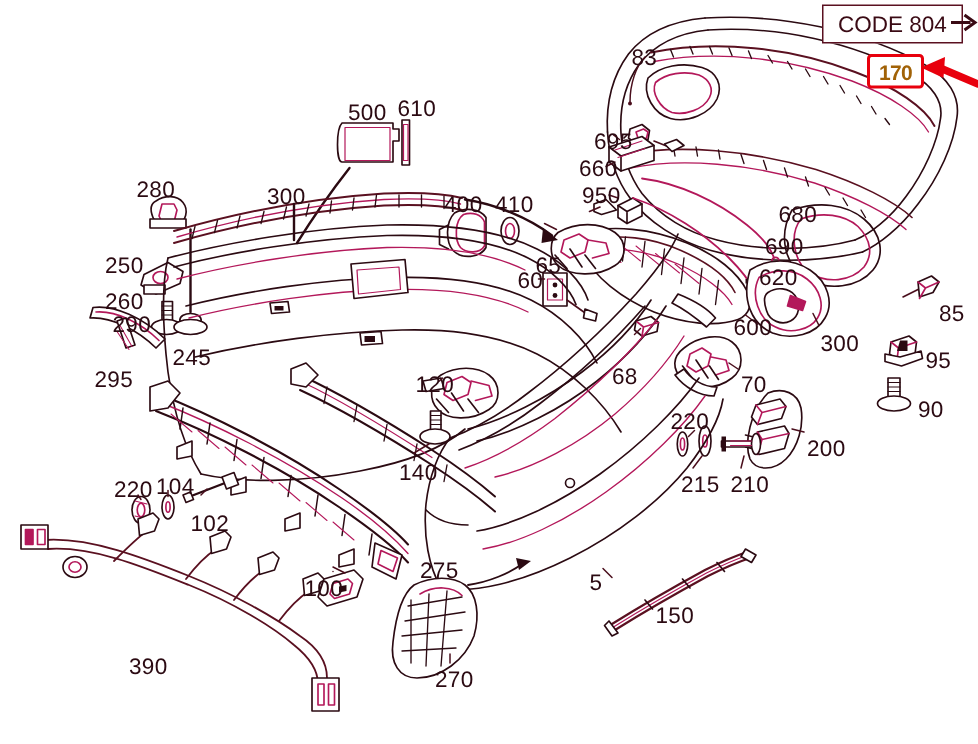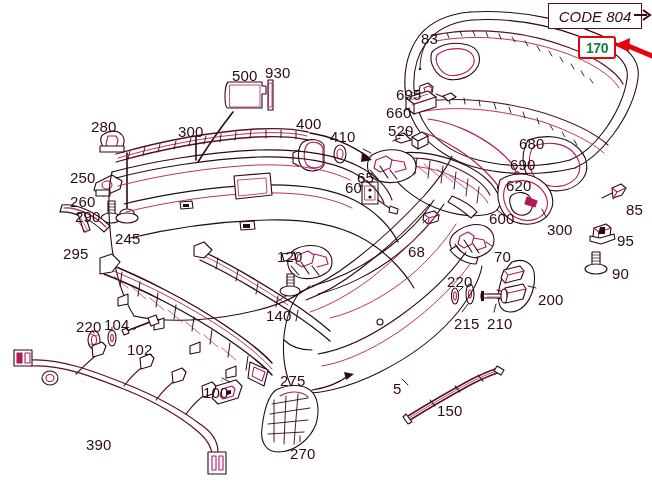--- a/index.html
+++ b/index.html
@@ -9,29 +9,29 @@
   #stage{position:relative;width:652px;height:496px;background:#fff;}
   svg#art{position:absolute;left:0;top:0;width:652px;height:496px;}
 
   .lbl{position:absolute;font-family:"Liberation Sans",sans-serif;
        font-size:15px;font-weight:400;color:#2b0a12;white-space:nowrap;
        letter-spacing:.2px;line-height:1;}
 
   
   #code-box{position:absolute;left:548px;top:3px;width:92px;height:24px;
             border:1.6px solid #5a1020;background:#fff;
-            display:flex;align-items:center;justify-content:center;font-style:italic;}
+            display:flex;align-items:center;justify-content:center;}
   #code-box .t{font-size:15px;color:#3a0a14;font-weight:400;}
   #code-arrow{position:absolute;left:634px;top:8px;width:18px;height:14px;}
 
   
   #hl-170{position:absolute;left:578px;top:36px;width:34px;height:19px;
           border:2.2px solid #e8000d;border-radius:3px;background:#fff;
           display:flex;align-items:center;justify-content:center;}
-  #hl-170 .t{font-size:14px;color:#15803d;font-weight:700;letter-spacing:-.5px;}
+  #hl-170 .t{font-size:14px;color:#a16207;font-weight:700;letter-spacing:-.5px;}
   #red-arrow{position:absolute;left:606px;top:36px;width:46px;height:24px;}
 </style>
 </head>
 <body>
 
 <div id="stage">
 
   <svg id="art" viewBox="0 0 652 496">
     <defs>
       <marker id="ar" viewBox="0 0 10 10" refX="9" refY="5" markerWidth="7" markerHeight="7" orient="auto">
@@ -505,27 +505,27 @@
     <span class="t">170</span>
   </div>
   <svg id="red-arrow" viewBox="0 0 46 24">
     <path d="M46,20 L20,9" stroke="#e8000d" stroke-width="5" fill="none" stroke-linecap="round"></path>
     <path d="M8,9 L24,2 L23,16 z" fill="#e8000d"></path>
   </svg>
 
   <div id="callouts">
       <div class="lbl" style="left: 421px; top: 31px;">83</div>
       <div class="lbl" style="left: 232px; top: 68px;">500</div>
-      <div class="lbl" style="left: 265px; top: 65px;">930</div>
+      <div class="lbl" style="left: 265px; top: 65px;">610</div>
       <div class="lbl" style="left: 396px; top: 87px;">695</div>
       <div class="lbl" style="left: 386px; top: 105px;">660</div>
       <div class="lbl" style="left: 91px; top: 119px;">280</div>
       <div class="lbl" style="left: 178px; top: 124px;">300</div>
-      <div class="lbl" style="left: 388px; top: 123px;">520</div>
-      <div class="lbl" style="left: 296px; top: 116px; text-align: right;">400</div>
+      <div class="lbl" style="left: 388px; top: 123px;">950</div>
+      <div class="lbl" style="left: 296px; top: 129px; text-align: right;">400</div>
       <div class="lbl" style="left: 330px; top: 129px;">410</div>
       <div class="lbl" style="left: 519px; top: 136px;">680</div>
       <div class="lbl" style="left: 357px; top: 143px; margin-top: 27px;">65</div>
       <div class="lbl" style="left: 70px; top: 170px;">250</div>
       <div class="lbl" style="left: 510px; top: 157px;">690</div>
       <div class="lbl" style="left: 506px; top: 178px;">620</div>
       <div class="lbl" style="left: 345px; top: 180px;">60</div>
       <div class="lbl" style="left: 70px; top: 194px;">260</div>
       <div class="lbl" style="left: 75px; top: 209px;">290</div>
       <div class="lbl" style="left: 489px; top: 211px;">600</div>

